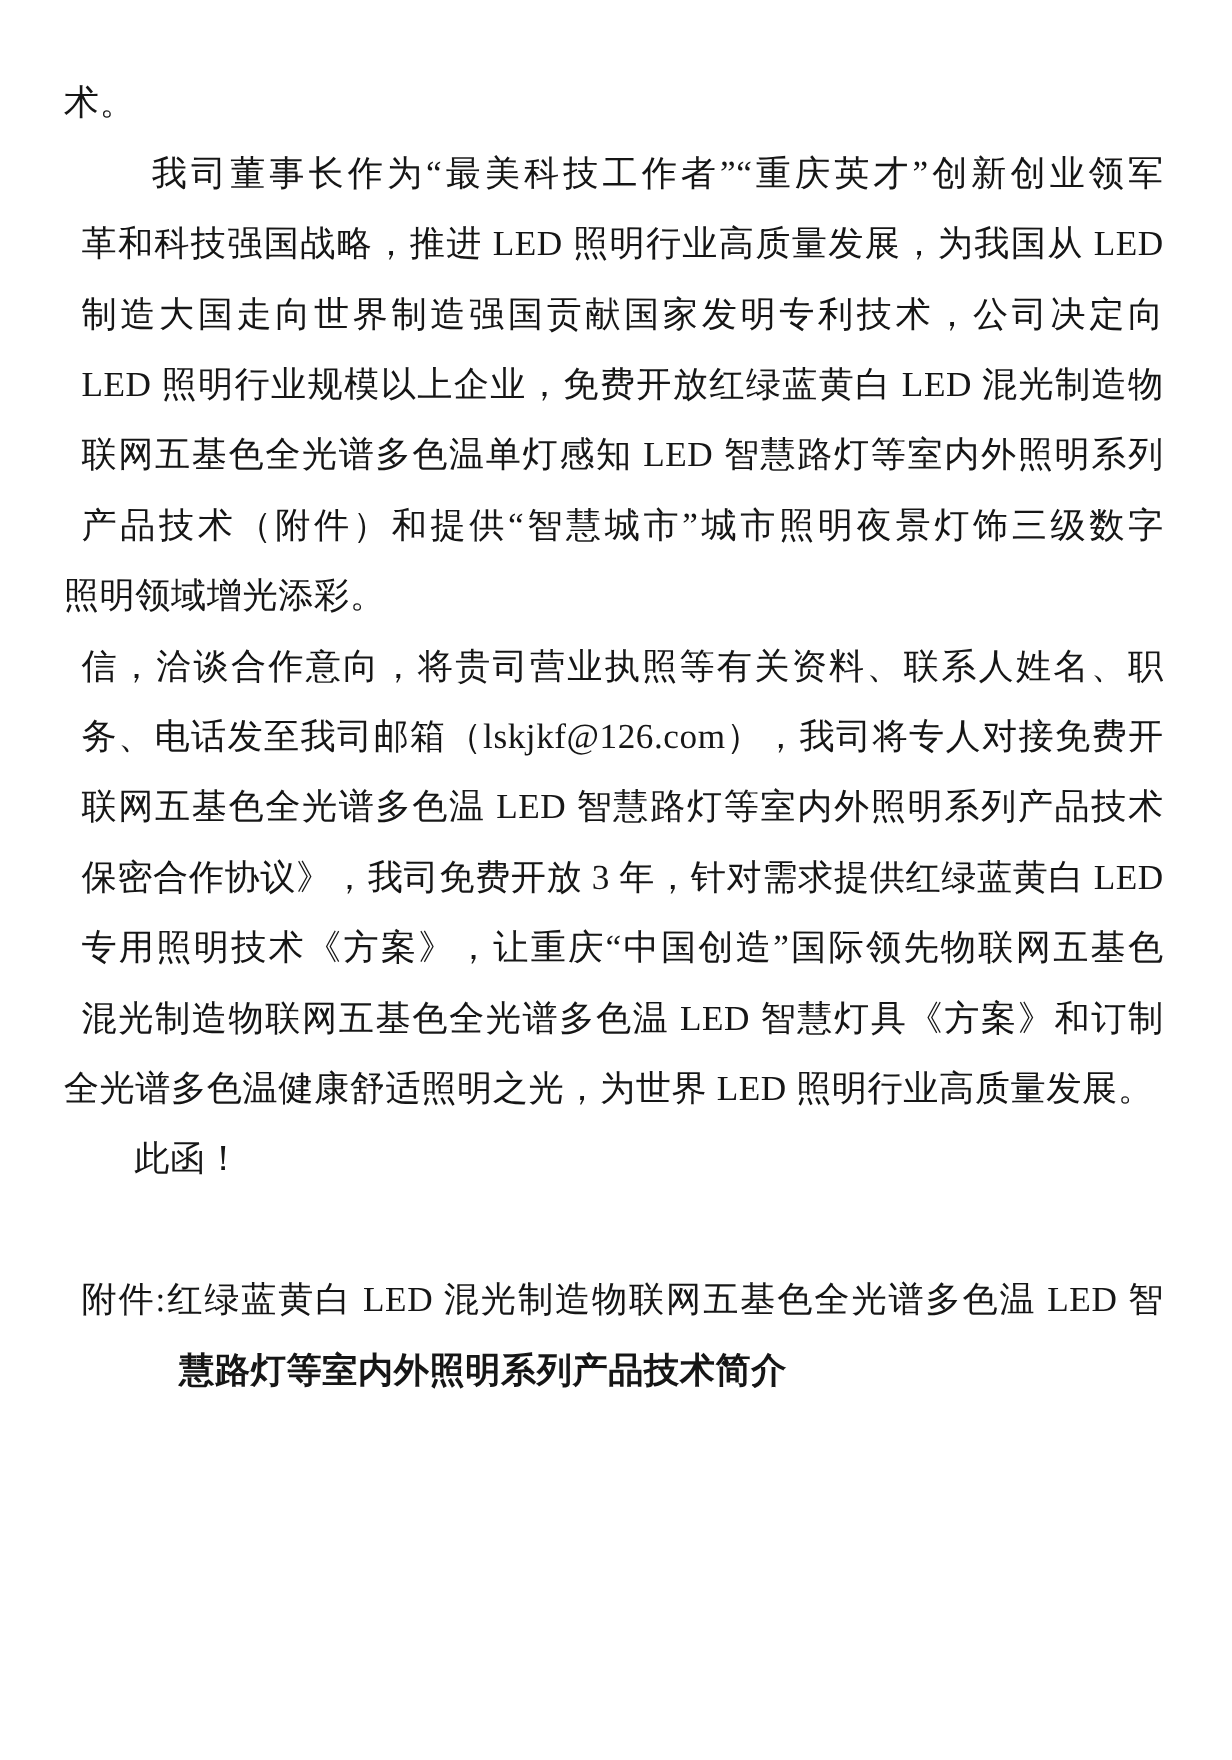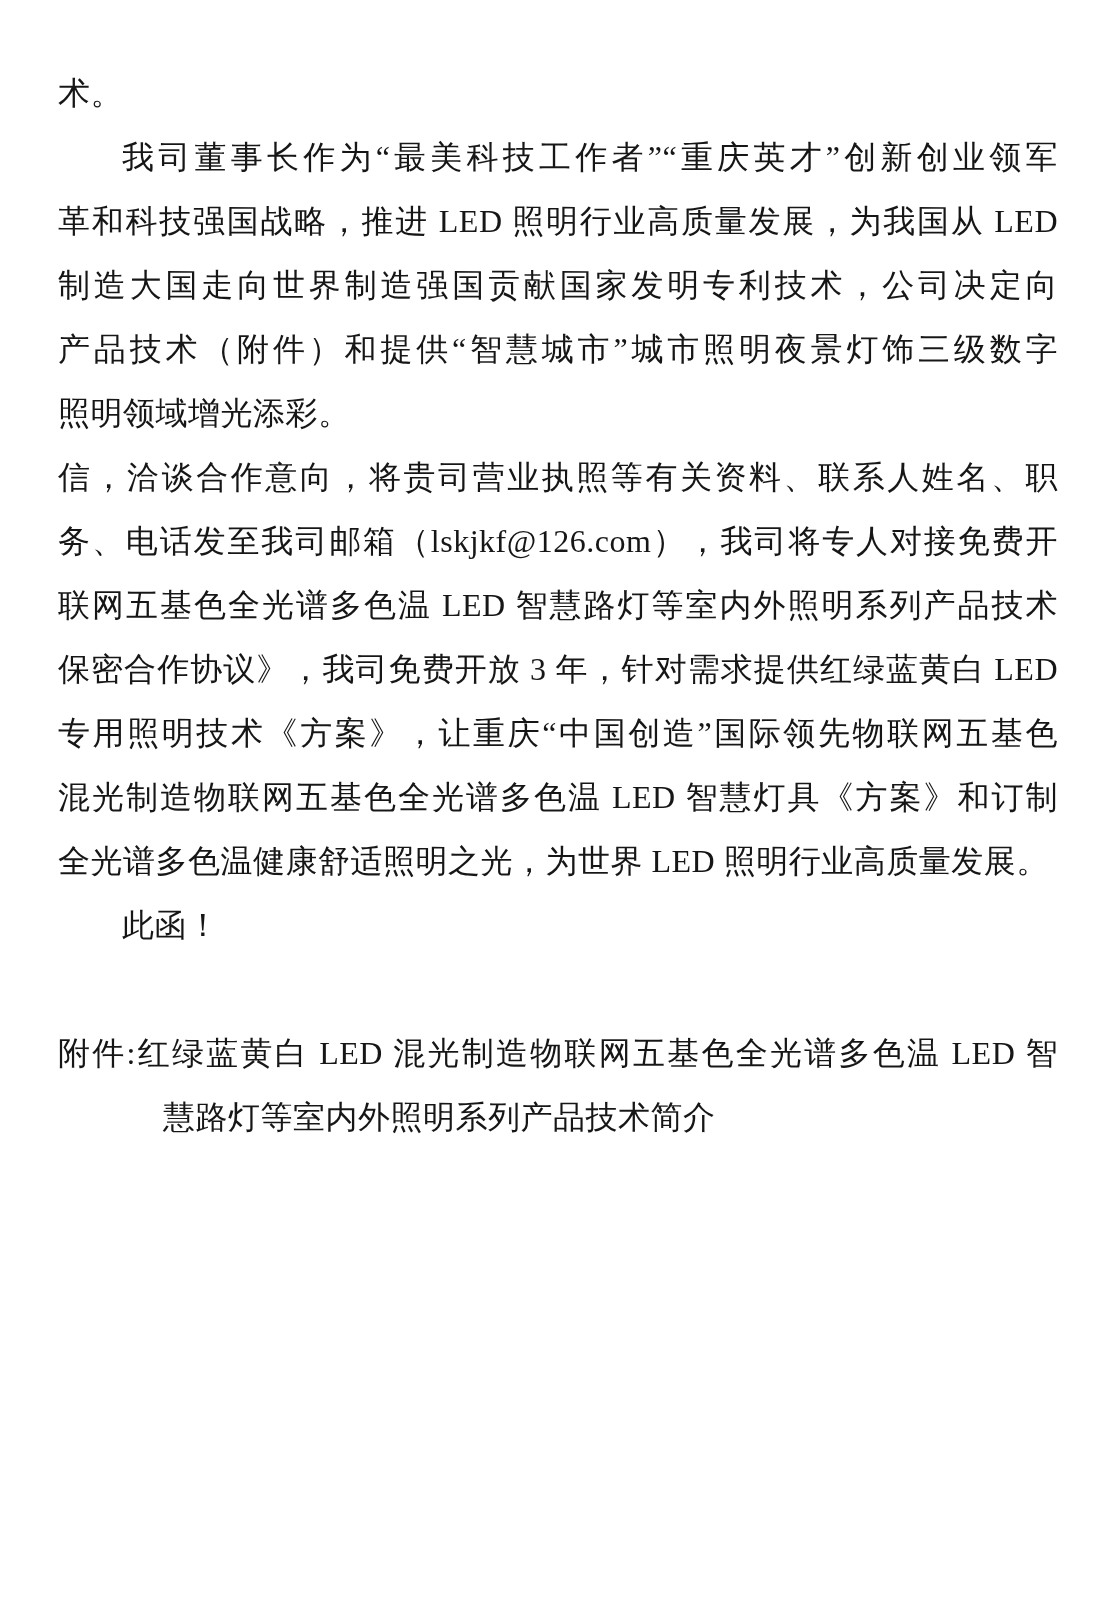--- a/index.html
+++ b/index.html
@@ -27,43 +27,47 @@
     line-height: 64px;
     font-size: 32px;
     letter-spacing: 0.5px;
     white-space: normal;
     overflow: hidden;
   }
   
   .j {
     text-align: justify;
     text-align-last: justify;
+    margin-left: 16px;
     -moz-text-align-last: justify;
   }
   
   .ind2 {
     text-indent: 64px;
   }
   
   .hang {
     text-indent: 105px;
+    font-weight: bold;
   }
   .blank {
     height: 64px;
   }
 </style>
 </head>
 <body>
 
 <div class="page">
   <div class="text-block">
     <div class="line">术。</div>
     <div class="line j ind2">我司董事长作为“最美科技工作者”“重庆英才”创新创业领军</div>
     <div class="line j">革和科技强国战略，推进 LED 照明行业高质量发展，为我国从 LED</div>
     <div class="line j">制造大国走向世界制造强国贡献国家发明专利技术，公司决定向</div>
+    <div class="line j">LED 照明行业规模以上企业，免费开放红绿蓝黄白 LED 混光制造物</div>
+    <div class="line j">联网五基色全光谱多色温单灯感知 LED 智慧路灯等室内外照明系列</div>
     <div class="line j">产品技术（附件）和提供“智慧城市”城市照明夜景灯饰三级数字</div>
     <div class="line">照明领域增光添彩。</div>
     <div class="line j">信，洽谈合作意向，将贵司营业执照等有关资料、联系人姓名、职</div>
     <div class="line j">务、电话发至我司邮箱（lskjkf@126.com），我司将专人对接免费开放</div>
     <div class="line j">联网五基色全光谱多色温 LED 智慧路灯等室内外照明系列产品技术</div>
     <div class="line j">保密合作协议》，我司免费开放 3 年，针对需求提供红绿蓝黄白 LED</div>
     <div class="line j">专用照明技术《方案》，让重庆“中国创造”国际领先物联网五基色</div>
     <div class="line j">混光制造物联网五基色全光谱多色温 LED 智慧灯具《方案》和订制</div>
     <div class="line">全光谱多色温健康舒适照明之光，为世界 LED 照明行业高质量发展。</div>
     <div class="line ind2">此函！</div>

